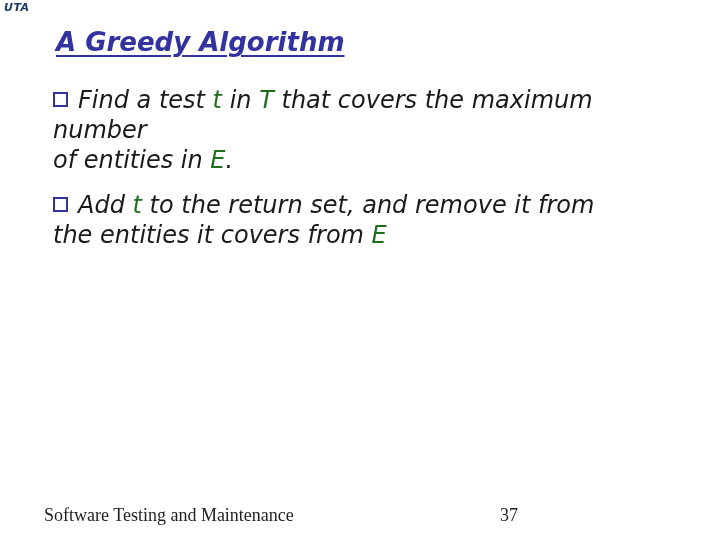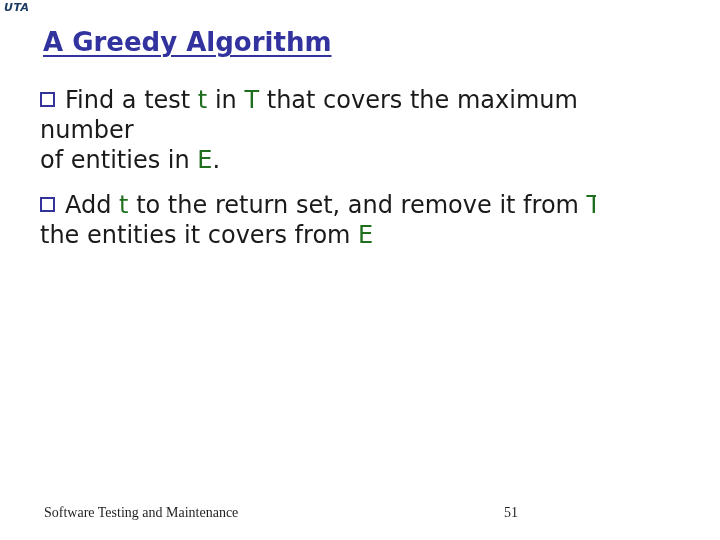--- a/index.html
+++ b/index.html
@@ -17,23 +17,24 @@
     left: 4px;
     font-family: "DejaVu Sans", sans-serif;
     font-size: 11px;
     font-weight: 700;
     font-style: italic;
     letter-spacing: 0.5px;
     color: var(--logo-color, #1c3c64);
   }
   .content {
     position: absolute;
-    left: 40px;
+    left: 53px;
     top: 26px;
     width: 630px;
+    font-style: italic;
   }
   .title {
     margin: 0 0 26px 3px;
     font-size: 26px;
     line-height: 33px;
     font-weight: 700;
     color: var(--title-color, #3333a0);
     text-decoration: underline;
     text-decoration-thickness: 2px;
     text-underline-offset: 4px;
@@ -56,21 +57,21 @@
     transform: translateY(-1px);
   }
   .seg-green { color: var(--highlight-color, #1e6e1e); }
   .seg-body  { color: var(--body-color, #1a1a1a); }
   .footer {
     position: absolute;
     left: 44px;
     right: 78px;
     top: 505px;
     font-family: "Liberation Serif", serif;
-    font-size: 14px;
+    font-size: 18px;
     color: #1f1f1f;
     display: flex;
     justify-content: space-between;
     align-items: baseline;
   }
 </style>
 </head>
 <body>
 
 <div class="slide">
@@ -81,15 +82,15 @@
     <div id="bullets">
         <p class="bullet"><span class="marker"></span><span class="seg-body">Find a test </span><span class="seg-green">t</span><span class="seg-body"> in </span><span class="seg-green">T</span><span class="seg-body"> that covers the maximum number
 of entities in </span><span class="seg-green">E</span><span class="seg-body">.</span></p>
         <p class="bullet"><span class="marker"></span><span class="seg-body">Add </span><span class="seg-green">t</span><span class="seg-body"> to the return set, and remove it from </span><span class="seg-green">T</span><span class="seg-body"> and
 the entities it covers from </span><span class="seg-green">E</span></p>
       </div>
   </div>
 
   <div class="footer">
     <span>Software Testing and Maintenance</span>
-    <span>51</span>
+    <span>37</span>
   </div>
 </div>
 
 </body></html>

